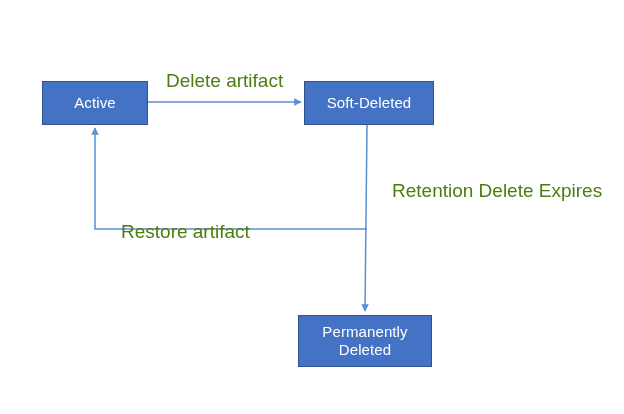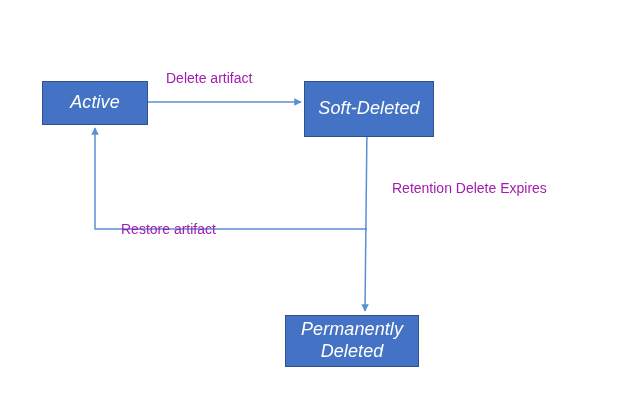--- a/index.html
+++ b/index.html
@@ -28,49 +28,48 @@
   .state-box {
     position: absolute;
     box-sizing: border-box;
     background: #4472c4;
     border: 1px solid #2f528f;
     color: #ffffff;
     display: flex;
     align-items: center;
     justify-content: center;
     text-align: center;
-    font-size: 18px;
+    font-size: 15px;
     line-height: 1.22;
     letter-spacing: 0.1px;
     white-space: pre-line;
     z-index: 2;
-    font-style: italic;
   }
   #state-active {
     left: 42px;
     top: 81px;
     width: 106px;
     height: 44px;
   }
   #state-soft-deleted {
     left: 304px;
     top: 81px;
     width: 130px;
-    height: 56px;
+    height: 44px;
   }
   #state-permanently-deleted {
-    left: 285px;
+    left: 298px;
     top: 315px;
     width: 134px;
     height: 52px;
   }
   .edge-label {
     position: absolute;
-    color: #a21caf;
-    font-size: 14px;
+    color: #4d7c0f;
+    font-size: 19px;
     line-height: 1.2;
     white-space: nowrap;
     z-index: 3;
   }
   #label-delete-artifact {
     left: 166px;
     top: 70px;
   }
   #label-restore-artifact {
     left: 121px;

